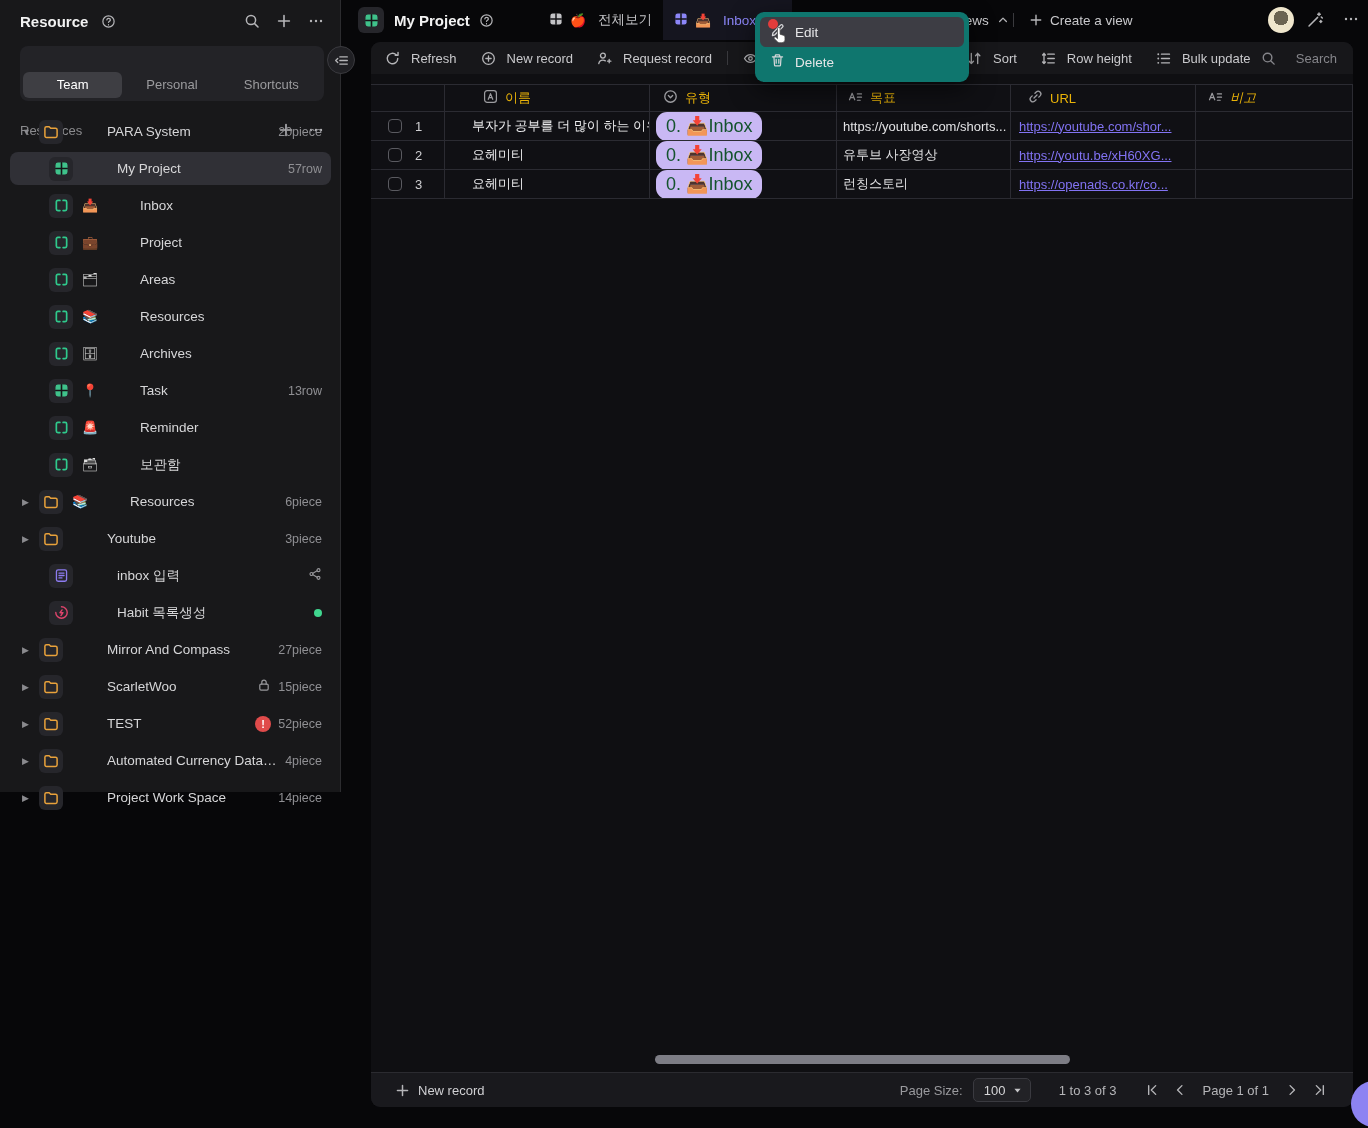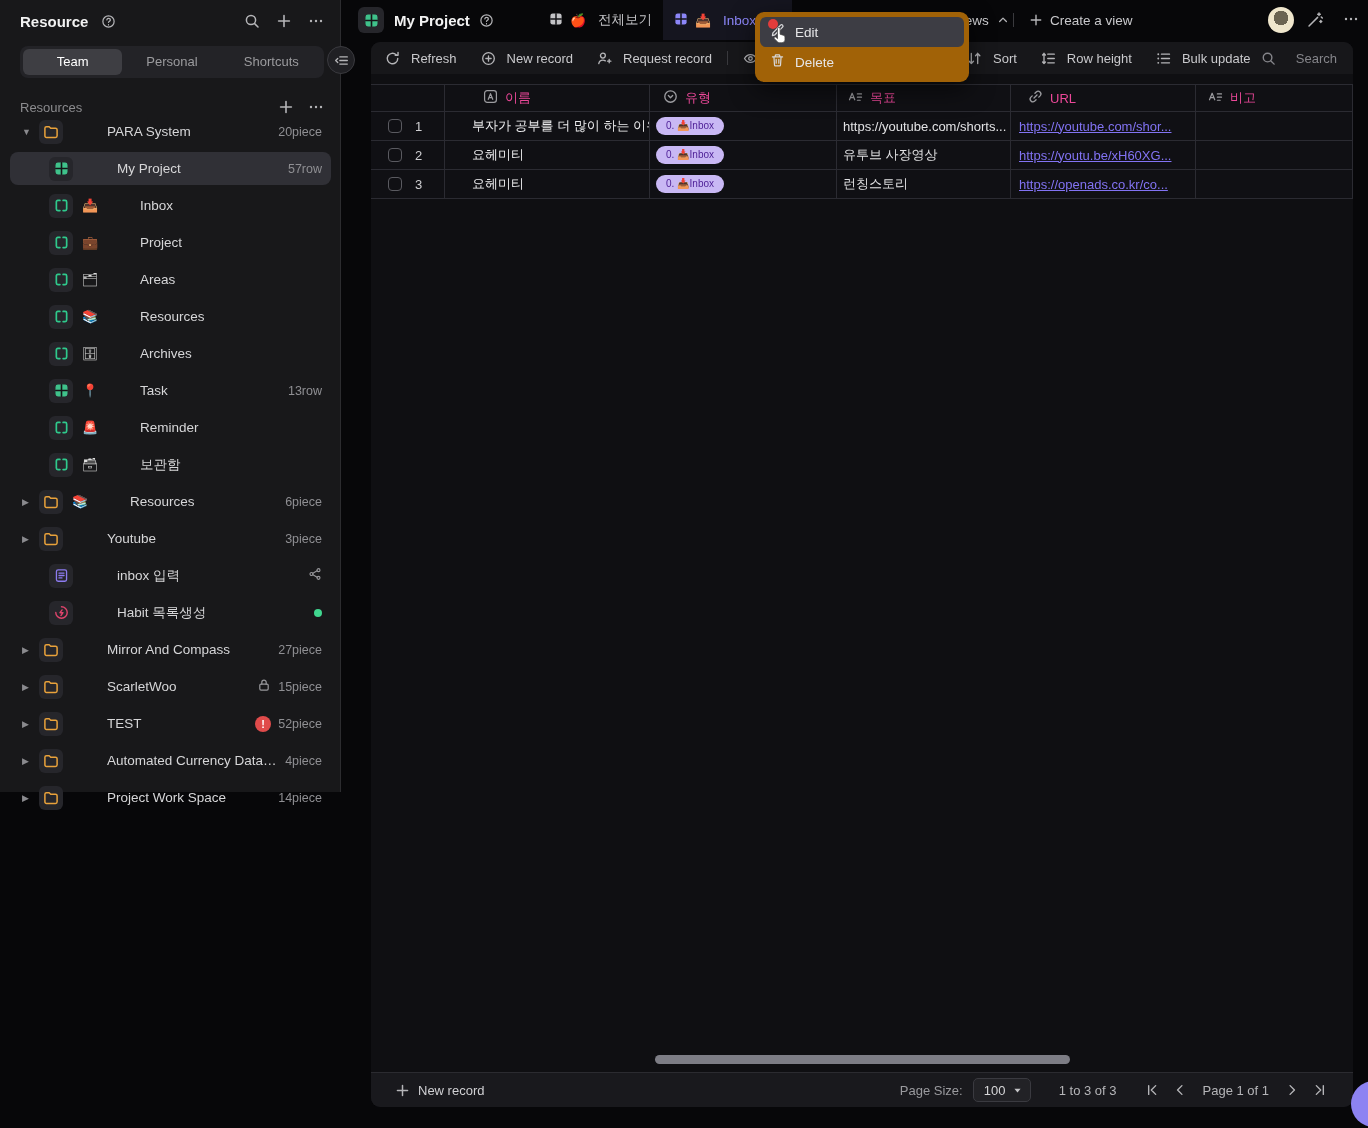--- a/index.html
+++ b/index.html
@@ -9,21 +9,21 @@
   .spacer { flex:1; }
   [data-icon] svg { display:block; }
 
   
   .sidebar { position:absolute; left:0; top:0; width:341px; height:792px;
              background:#18181a; border-right:1px solid #2c2c2f; }
   .sb-header { display:flex; align-items:center; height:38px; padding:4px 12px 0 20px; gap:8px; }
   .sb-title { font-size:15px; font-weight:bold; color:#f2f2f2; }
   .hicon { width:24px; height:24px; display:flex; align-items:center; justify-content:center; border-radius:4px; }
   .sb-tabs { margin:8px 16px 0 20px; background:#232327; border-radius:8px; padding:3px; display:flex; }
-  .sb-tab { flex:1; height:26px; line-height:26px; text-align:center; font-size:13px; color:#9b9b9e; border-radius:6px; }
+  .sb-tab { flex:1; height:26px; line-height:26px; text-align:center; font-size:13px; color:#9b9b9e; border-radius:6px;margin-top:23px; }
   .sb-tab.active { background:#3e3e43; color:#ffffff; }
   .sb-section { display:flex; align-items:center; margin:17px 12px 0 20px; font-size:13px; color:#8b8b8e; gap:6px; }
   .sb-tree { position:absolute; top:113px; left:0; width:100%; }
   .titem { height:37px; display:flex; align-items:center; padding-right:18px; position:relative; font-size:13.5px; }
   .titem .hl { position:absolute; left:10px; right:9px; top:2px; bottom:2px; background:#303036; border-radius:8px; }
   .titem > span { position:relative; }
   .arrow { width:12px; margin-left:22px; flex:none; font-size:9px; color:#8a8a8e; }
   .iconbox { width:24px; height:24px; border-radius:6px; background:#26262b; display:flex;
              align-items:center; justify-content:center; flex:none; margin-right:8px; }
   .lv0 .iconbox { margin-left:5px; }
@@ -69,26 +69,26 @@
   .tb-div { width:1px; height:14px; background:#3a3a3e; margin:0 3px; }
   .tb-right { position:absolute; left:584px; top:0; height:32px; display:flex; align-items:center; }
   .tb-search { position:absolute; right:16px; top:0; height:32px; display:flex; align-items:center;
                gap:20px; color:#85858a; }
 
   
   .grid { position:absolute; left:0; top:42px; display:grid;
           grid-template-columns:74px 205px 187px 174px 185px 157px; }
   .gcell { height:29px; background:#101014; border-right:1px solid #2b2b32; border-bottom:1px solid #2b2b32;
            display:flex; align-items:center; overflow:hidden; white-space:nowrap; }
-  .ghead { height:28px; border-top:1px solid #2b2b32; color:#ec4899; font-size:13px; gap:7px; }
+  .ghead { height:28px; border-top:1px solid #2b2b32; color:#eab308; font-size:13px; gap:7px; }
   .rownum { font-size:13px; color:#cfcfd2; margin-left:13px; }
   .cb { width:14px; height:14px; border:1.5px solid #5a5a60; border-radius:4px; margin-left:17px; flex:none; }
   .c-name { padding-left:27px; font-size:13px; color:#ececee; }
-  .tag { margin-left:6px; background:#c9b8f4; color:#4c1d95; border-radius:11px; padding:3px 10px 4px;
-         font-size:10px; display:flex; align-items:center; }
+  .tag { margin-left:6px; background:#c9b8f4; color:#14532d; border-radius:11px; padding:3px 10px 4px;
+         font-size:18px; display:flex; align-items:center; }
   .c-goal { padding-left:6px; font-size:13px; color:#e2e2e4; }
   .c-url { padding-left:8px; font-size:13px; }
   .c-url a { color:#8273f3; text-decoration:underline; }
 
   .hscroll { position:absolute; left:284px; top:1013px; width:415px; height:9px;
              background:#91919a; opacity:.85; border-radius:5px; }
 
   
   .footer { position:absolute; left:0; bottom:0; width:100%; height:35px; background:#19191d;
             border-top:1px solid #2b2b30; border-radius:0 0 9px 9px; display:flex; align-items:center;
@@ -97,21 +97,21 @@
   .pg-label { color:#9a9a9e; }
   .pg-select { margin-left:10px; width:58px; height:24px; background:#222226; border:1px solid #3a3a40;
                border-radius:5px; display:flex; align-items:center; justify-content:space-between;
                padding:0 7px 0 10px; color:#d6d6d8; }
   .pg-range, .pg-page { color:#b5b5b8; }
   .pg-range { margin-left:28px; }
   .pg-nav { display:flex; align-items:center; gap:14px; margin-left:28px; color:#9a9a9e; }
   .pg-page { margin:12px 2px; }
 
   
-  .ctx { position:absolute; left:755px; top:12px; width:214px; background:#a16207; border-radius:9px;
+  .ctx { position:absolute; left:755px; top:12px; width:214px; background:#0f766e; border-radius:9px;
          padding:5px; z-index:40; box-shadow:0 8px 24px rgba(0,0,0,.55); }
   .ctx-item { height:30px; display:flex; align-items:center; gap:10px; padding:0 10px; border-radius:6px;
               font-size:13.5px; color:#e6e6e8; }
   .ctx-item.hover { background:#3d3d44; }
 
   .rec-dot { position:absolute; left:768px; top:19px; width:10px; height:10px; border-radius:50%;
              background:#e23c3c; z-index:50; }
   .cursor { position:absolute; left:773px; top:27px; z-index:50; }
 
   .fab { position:absolute; left:1351px; top:1081px; width:46px; height:46px; border-radius:50%;
@@ -574,21 +574,21 @@
             <path d="M1.6 11.5 4.4 4.5l2.8 7M2.6 9.3h3.6M10 5.3h4.4M10 8.7h4.4M10 12h3"></path>
           </svg></span>
         <span>목표</span>
       </div>
       <div class="gcell ghead" style="padding-left: 17px;">
         <span><svg width="15" height="15" viewBox="0 0 16 16" fill="none" stroke="#9c9ca0" stroke-width="1.4" stroke-linecap="round" stroke-linejoin="round">
             <path d="m6.4 9.6 3.2-3.2M7.4 4.6l1.4-1.4a2.9 2.9 0 0 1 4.1 4.1l-1.4 1.4M8.6 11.4l-1.4 1.4a2.9 2.9 0 0 1-4.1-4.1l1.4-1.4"></path>
           </svg></span>
         <span>URL</span>
       </div>
-      <div class="gcell ghead" style="padding-left: 12px;">
+      <div class="gcell ghead" style="padding-left: 12px; font-style: italic;">
         <span><svg width="15" height="15" viewBox="0 0 16 16" fill="none" stroke="#9c9ca0" stroke-width="1.3" stroke-linecap="round" stroke-linejoin="round">
             <path d="M1.6 11.5 4.4 4.5l2.8 7M2.6 9.3h3.6M10 5.3h4.4M10 8.7h4.4M10 12h3"></path>
           </svg></span>
         <span>비고</span>
       </div>
       <div class="gcell">
         <span class="cb"></span>
         <span class="rownum">1</span>
       </div>
       <div class="gcell c-name">부자가 공부를 더 많이 하는 이유</div>

